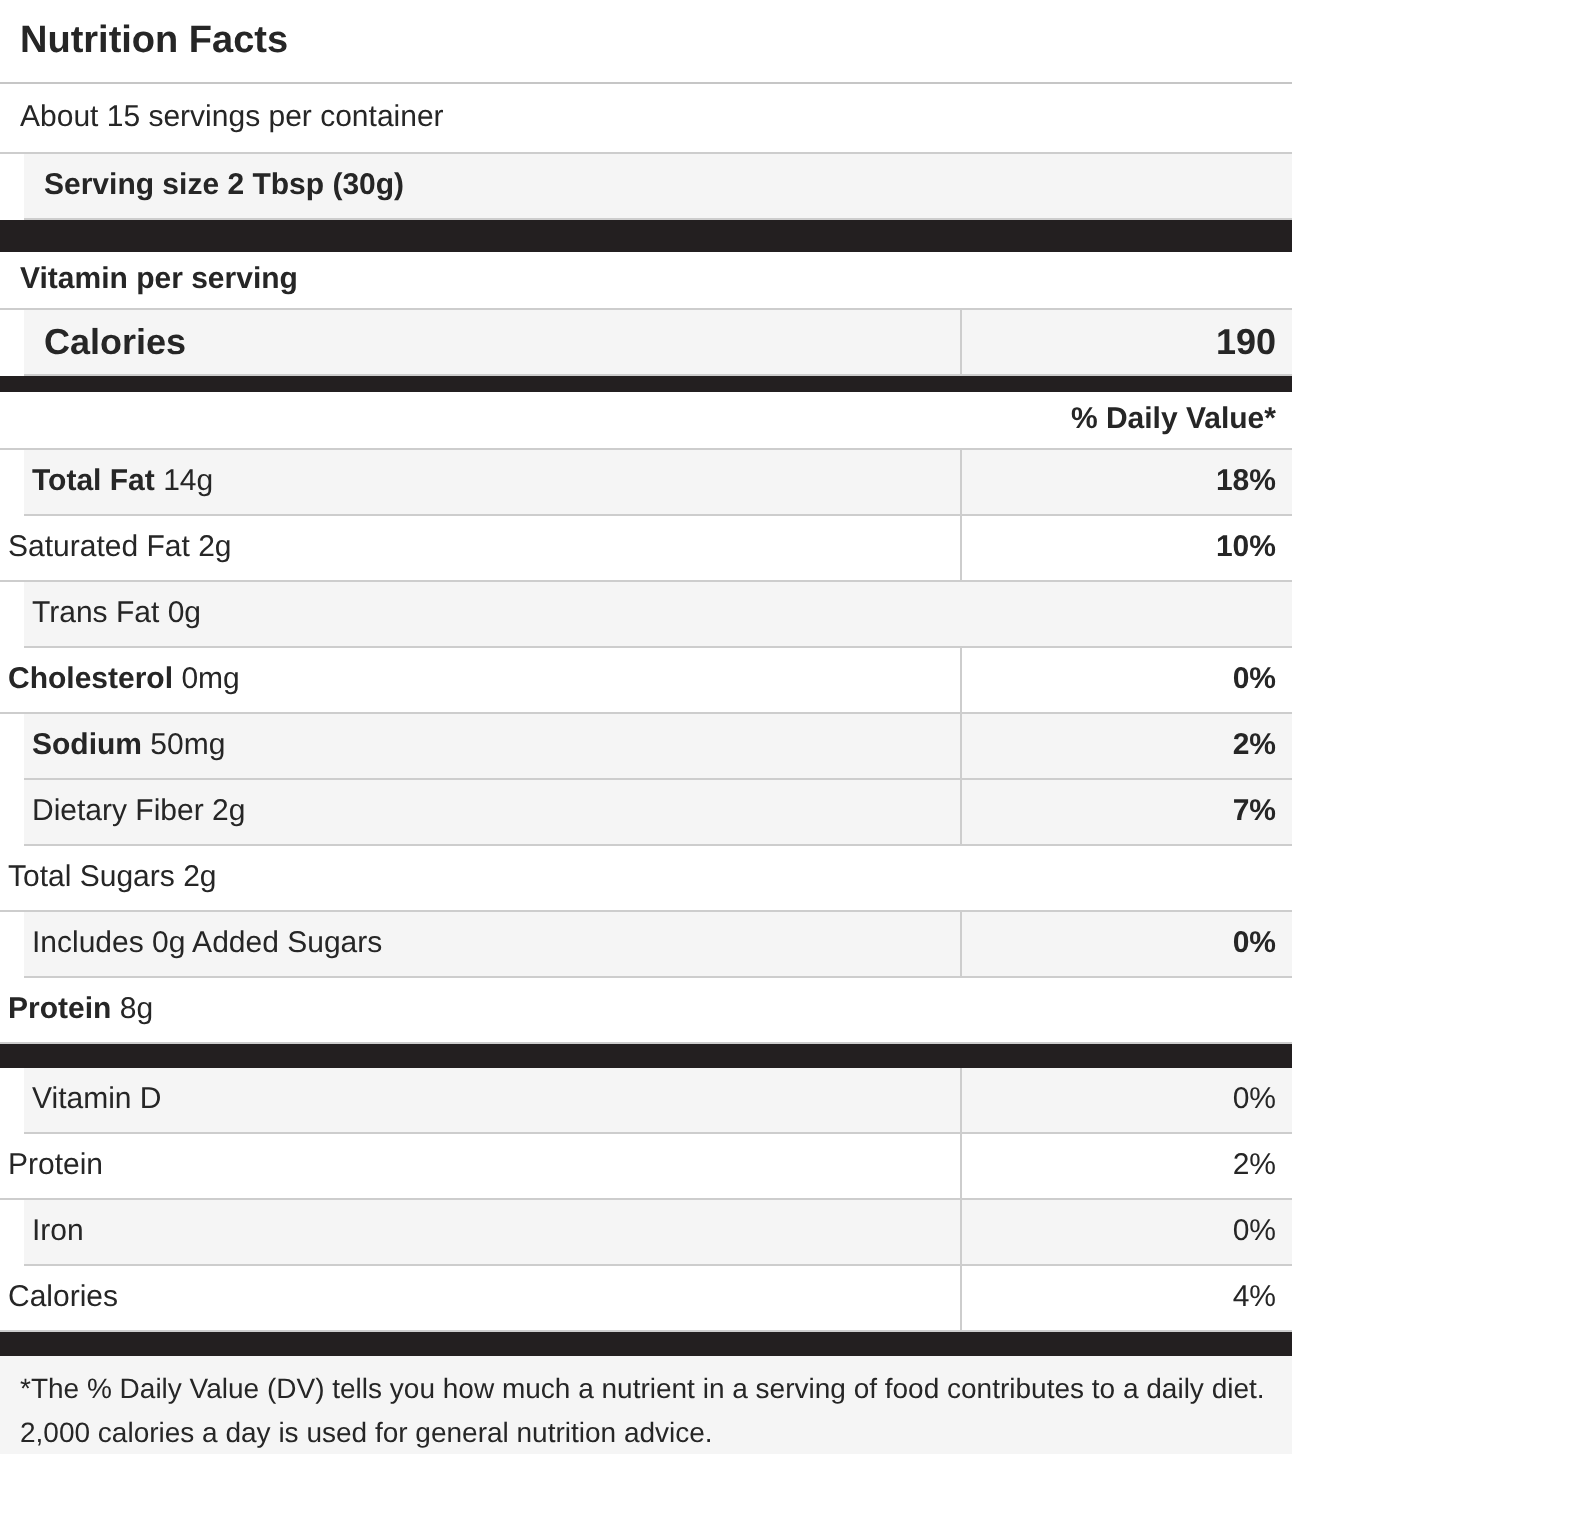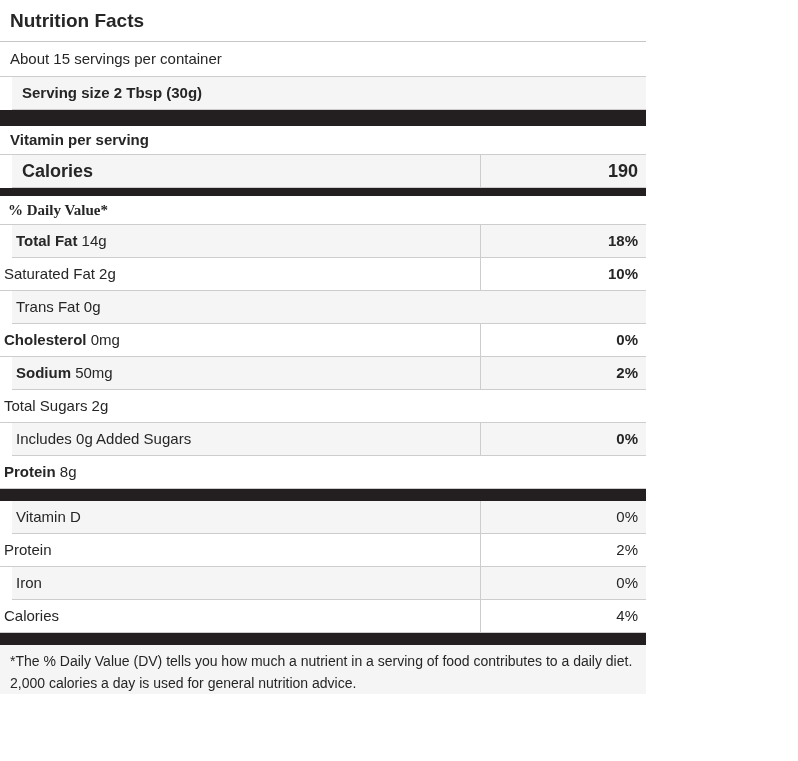--- a/index.html
+++ b/index.html
@@ -44,21 +44,21 @@
     line-height: 18px;
   }
   .b { font-weight: bold; }
 
   .row-about .cell-l { padding: 8px 10px; }
   .row-serving .cell-l { padding: 7px 10px; }
 
   .row-amount .cell-l { padding: 5px 10px; }
   .row-calories { font-size: 18px; }
   .row-calories .cell-l, .row-calories .cell-r { padding: 6px 8px 6px 10px; line-height: 20px; }
-  .row-dvheader .cell-l { padding: 5px 8px; text-align: left; font-family: Liberation Serif, serif; }
+  .row-dvheader .cell-l { padding: 5px 8px; text-align: right; }
 
   .bar { background: #231f20; }
   .bar-lg { height: 16px; }
   .bar-sm { height: 8px; }
   .bar-md { height: 12px; }
 
   .footnote {
     background: #f5f5f5;
     padding: 5px 10px 0 10px;
     font-size: 14px;
@@ -116,20 +116,24 @@
     <div class="cell-l"><span class="b">Cholesterol</span> <span>0mg</span></div>
     <div class="cell-r b">0%</div>
   </div>
 
   <div class="row alt">
     <div class="cell-l"><span class="b">Sodium</span> <span>50mg</span></div>
     <div class="cell-r b">2%</div>
   </div>
 
 
+  <div class="row alt">
+    <div class="cell-l"><span>Dietary Fiber</span> <span>2g</span></div>
+    <div class="cell-r b">7%</div>
+  </div>
 
   <div class="row">
     <div class="cell-l"><span>Total Sugars</span> <span>2g</span></div>
   </div>
 
   <div class="row alt">
     <div class="cell-l"><span>Includes 0g Added Sugars</span><span></span></div>
     <div class="cell-r b">0%</div>
   </div>
 

